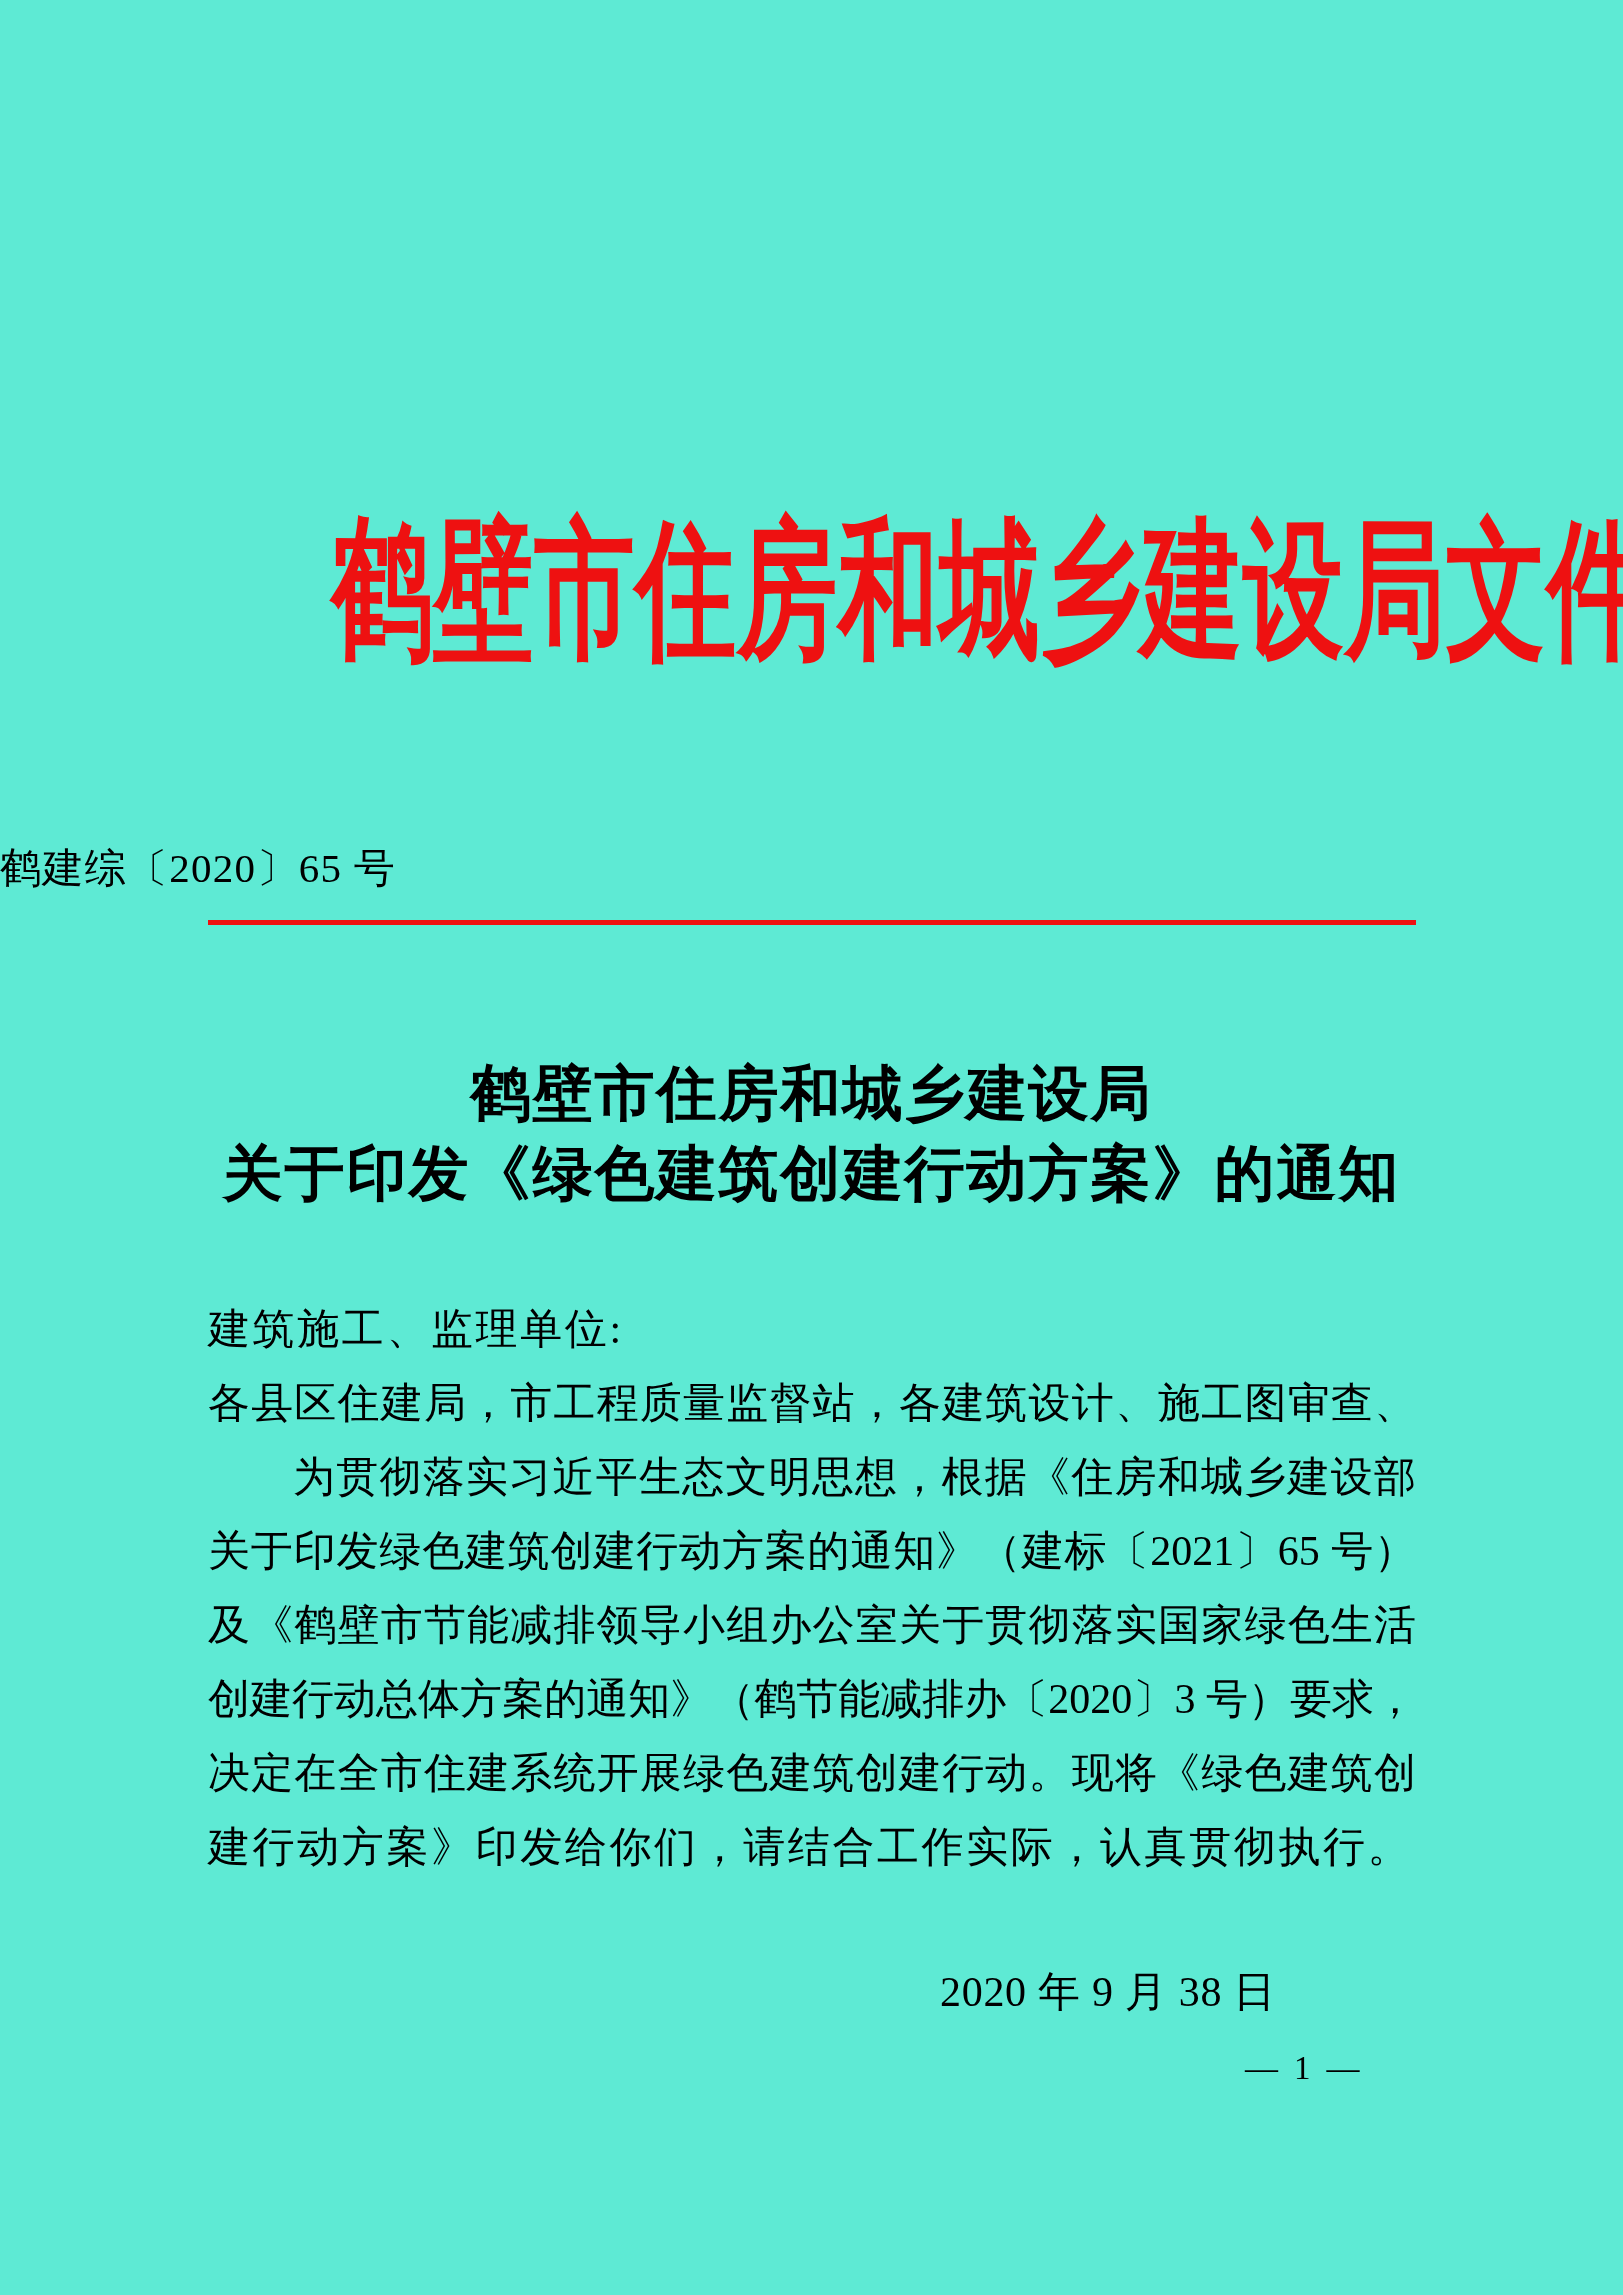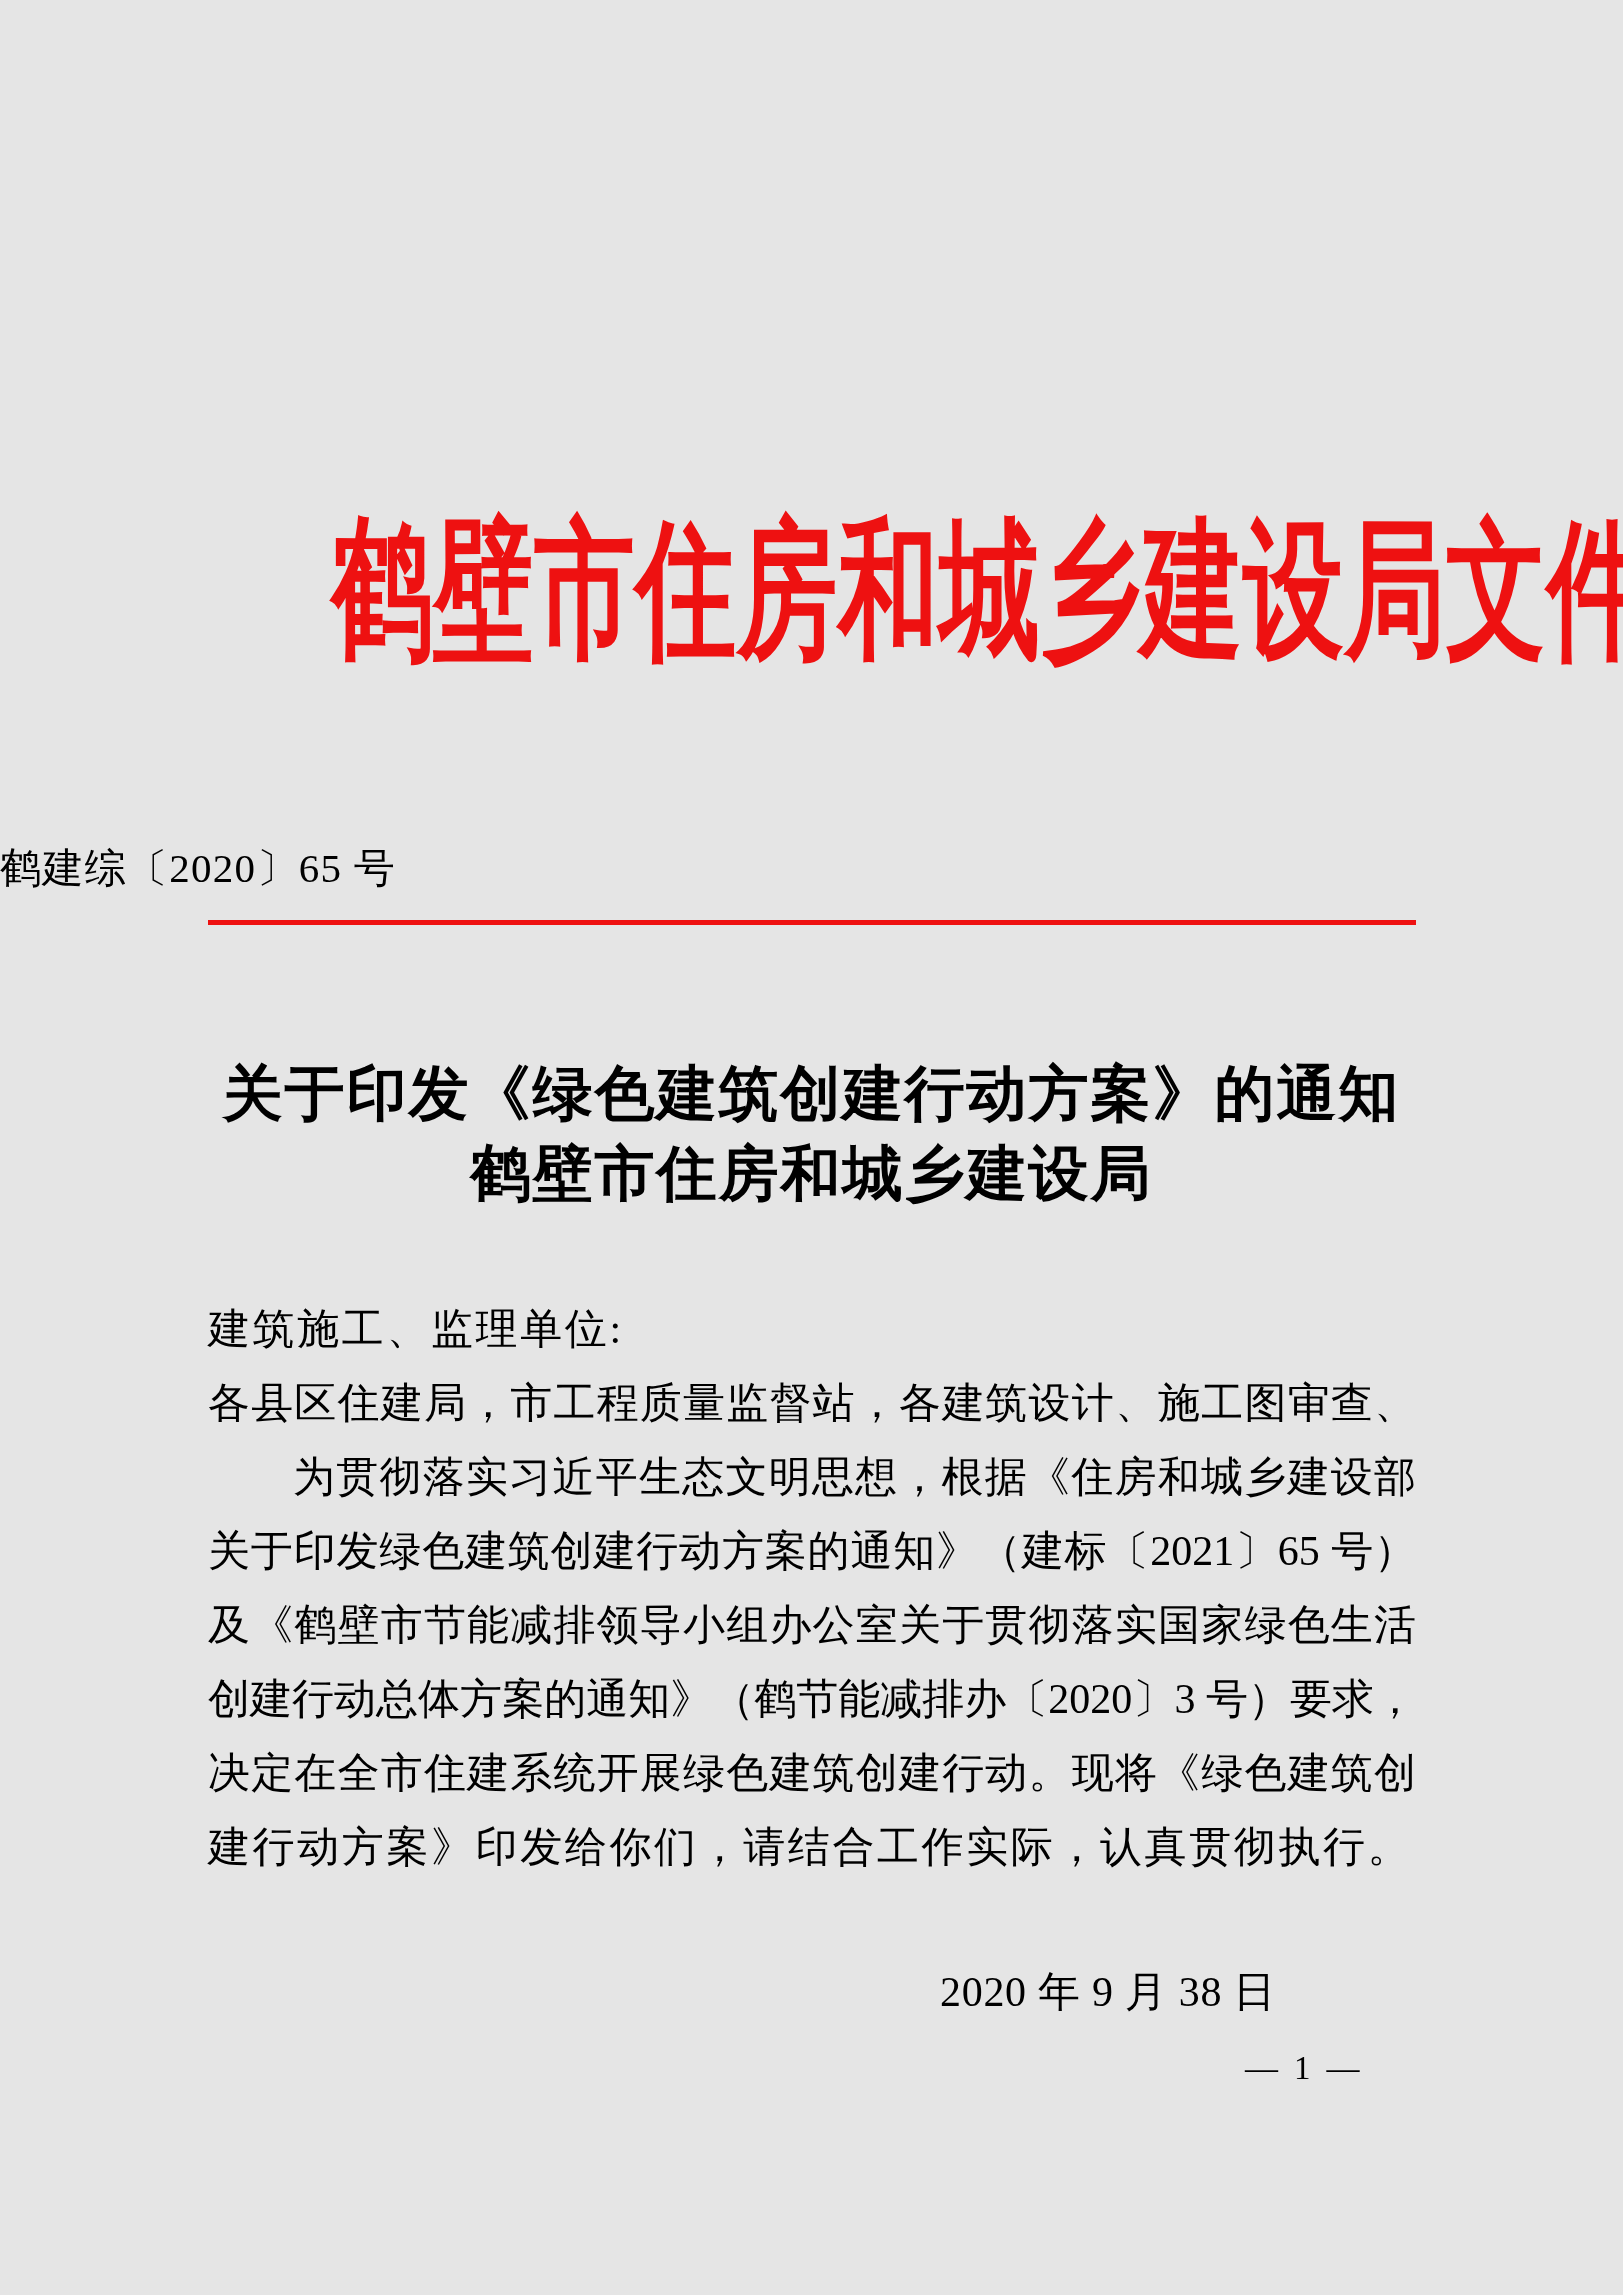--- a/index.html
+++ b/index.html
@@ -1,21 +1,21 @@
 <!DOCTYPE html>
 <html style="font-size:10.5px"><head>
 <meta charset="utf-8">
 <style>
   * { margin: 0; padding: 0; box-sizing: border-box; }
   html, body { background: #ffffff; }
   .page {
     position: relative;
     width: 1623px;
     height: 2295px;
-    background: #e5e5e5;
+    background: #5eead4;
     overflow: hidden;
     font-family: "Liberation Serif", "DejaVu Serif", serif;
     color: #000000;
   }
 
   
   .red-header {
     position: absolute;
     top: 509px;
     left: 0;
@@ -118,22 +118,22 @@
 
   <div class="red-header">
     <span class="squeeze">鹤壁市住房和城乡建设局文件</span>
   </div>
 
   <div class="doc-number">鹤建综〔2020〕65 号</div>
 
   <div class="red-rule"></div>
 
   <div class="doc-title">
+    <div>鹤壁市住房和城乡建设局</div>
     <div>关于印发《绿色建筑创建行动方案》的通知</div>
-    <div>鹤壁市住房和城乡建设局</div>
   </div>
 
   <div class="body-text">
     <div class="body-line para-end">建筑施工、监理单位:</div>
     <div class="body-line">各县区住建局，市工程质量监督站，各建筑设计、施工图审查、</div>
     <div class="body-line indent">为贯彻落实习近平生态文明思想，根据《住房和城乡建设部</div>
     <div class="body-line">关于印发绿色建筑创建行动方案的通知》（建标〔2021〕65 号）</div>
     <div class="body-line">及《鹤壁市节能减排领导小组办公室关于贯彻落实国家绿色生活</div>
     <div class="body-line">创建行动总体方案的通知》（鹤节能减排办〔2020〕3 号）要求，</div>
     <div class="body-line">决定在全市住建系统开展绿色建筑创建行动。现将《绿色建筑创</div>

